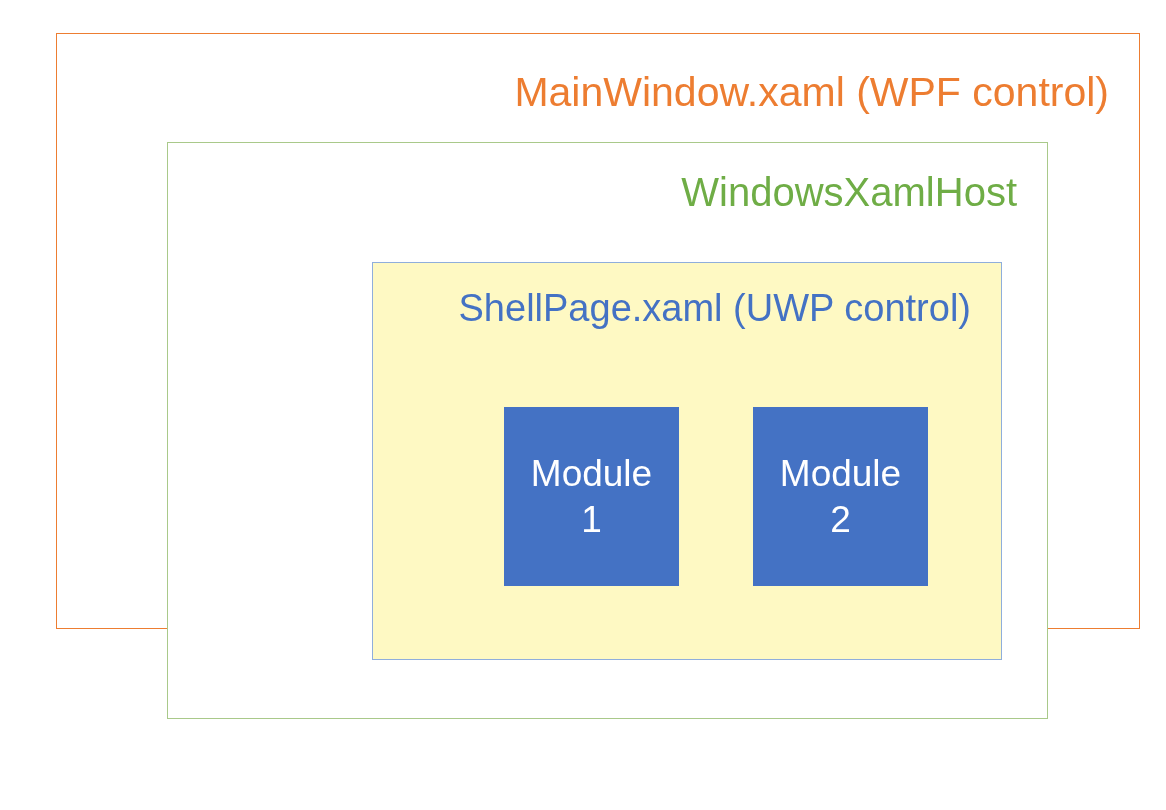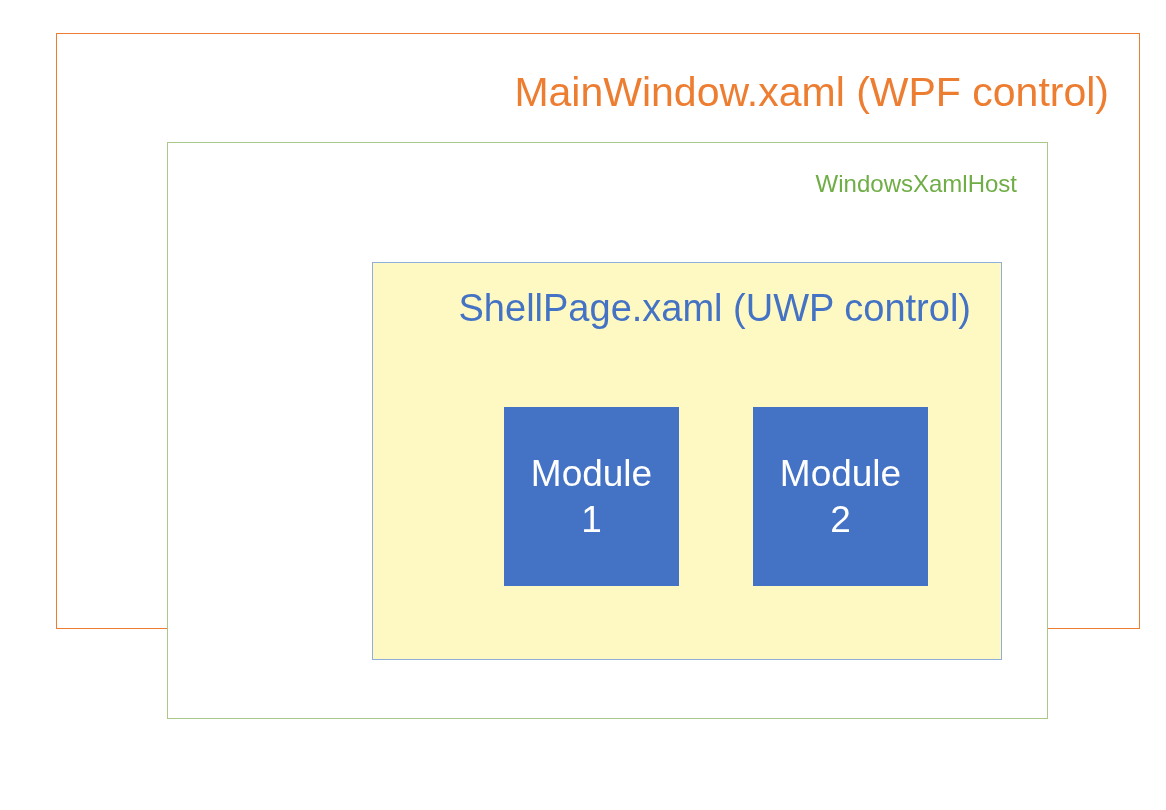--- a/index.html
+++ b/index.html
@@ -66,21 +66,21 @@
     letter-spacing: 0px;
   }
   .label-wpf {
     top: 37px;
     font-size: 41px;
     line-height: 1.05;
     color: #ED7D31;
   }
   .label-xamlhost {
     top: 28px;
-    font-size: 24px;
+    font-size: 40px;
     line-height: 1.05;
     color: #6FAD46;
   }
   .label-shellpage {
     top: 26px;
     font-size: 38px;
     line-height: 1.05;
     color: #4472C4;
   }
 

